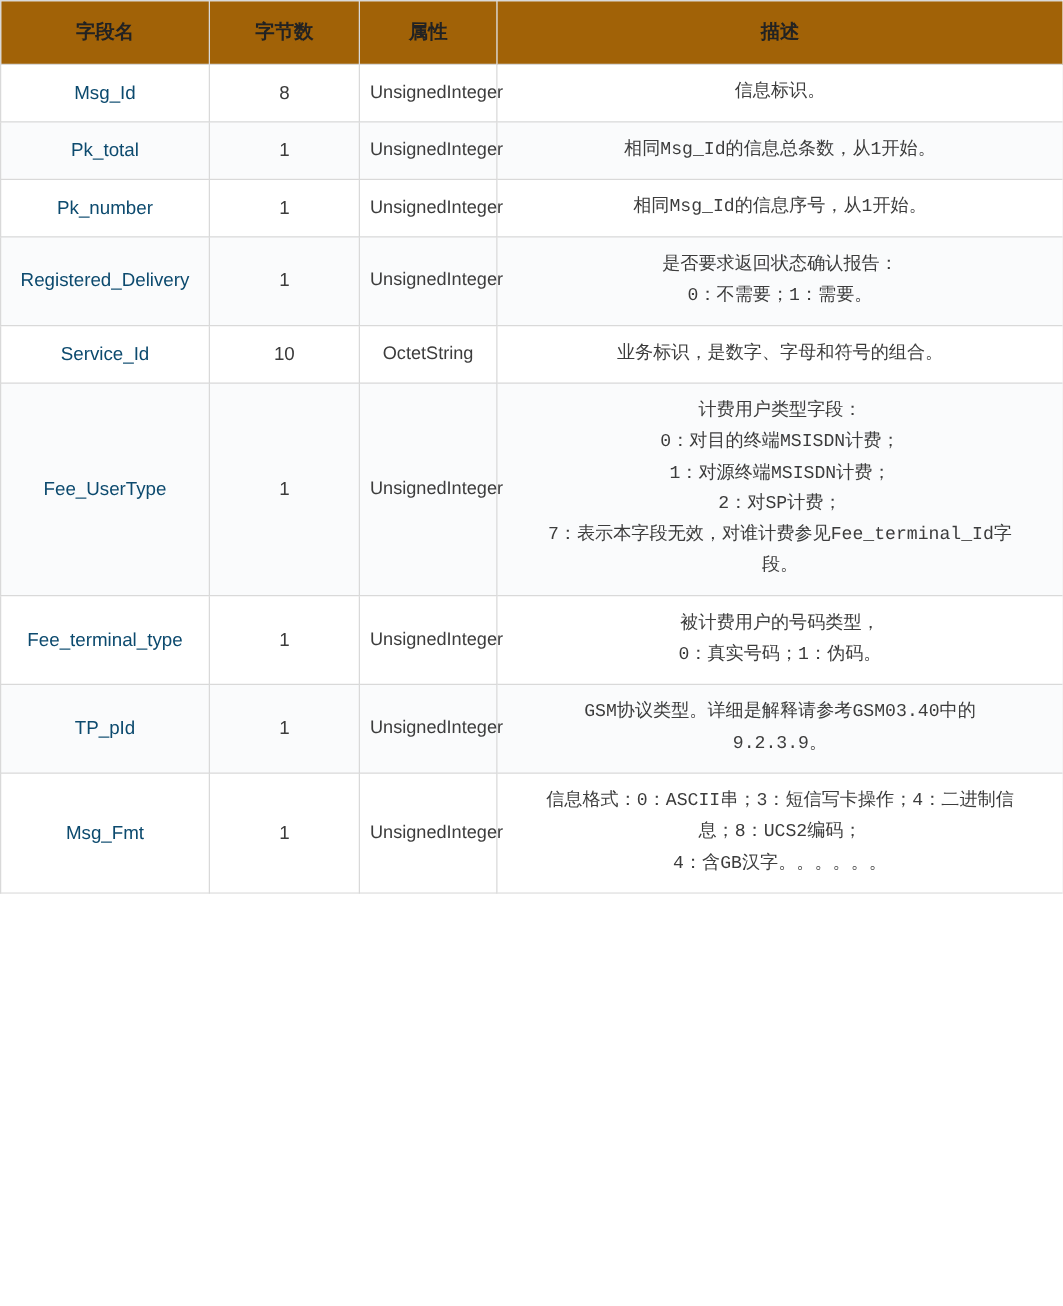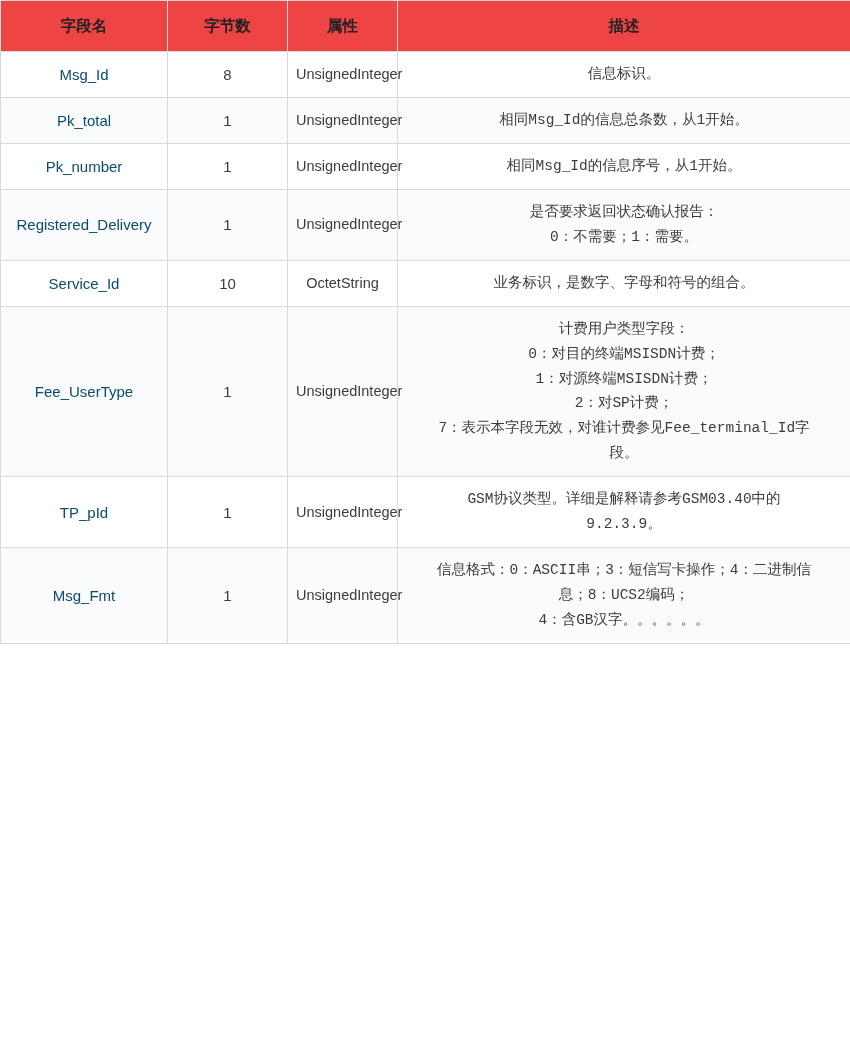--- a/index.html
+++ b/index.html
@@ -27,21 +27,21 @@
   .spec-table td {
     border: 1px solid #d9d9d9;
     padding: 10px 8px;
     vertical-align: middle;
     text-align: center;
     font-size: 15px;
     line-height: 1.55;
     color: #3c3c3c;
   }
   .spec-table thead th {
-    background: #ef4444;
+    background: #a16207;
     font-weight: bold;
     color: #222222;
     font-size: 15.5px;
     padding: 13px 8px;
   }
   .spec-table tbody tr:nth-child(even) td {
     background: #fafbfc;
   }
   .spec-table tbody tr:nth-child(odd) td {
     background: #ffffff;
@@ -135,20 +135,29 @@
         <td class="desc">
           <span class="line">计费用户类型字段：</span>
           <span class="line">0：对目的终端MSISDN计费；</span>
           <span class="line">1：对源终端MSISDN计费；</span>
           <span class="line">2：对SP计费；</span>
           <span class="line">7：表示本字段无效，对谁计费参见Fee_terminal_Id字</span>
           <span class="line">段。</span>
         </td>
       </tr>
       <tr>
+        <td class="field-name">Fee_terminal_type</td>
+        <td class="bytes">1</td>
+        <td class="attr"><span class="line">Unsigned</span><span class="line">Integer</span></td>
+        <td class="desc">
+          <span class="line">被计费用户的号码类型，</span>
+          <span class="line">0：真实号码；1：伪码。</span>
+        </td>
+      </tr>
+      <tr>
         <td class="field-name">TP_pId</td>
         <td class="bytes">1</td>
         <td class="attr"><span class="line">Unsigned</span><span class="line">Integer</span></td>
         <td class="desc">
           <span class="line">GSM协议类型。详细是解释请参考GSM03.40中的</span>
           <span class="line">9.2.3.9。</span>
         </td>
       </tr>
       <tr>
         <td class="field-name">Msg_Fmt</td>

